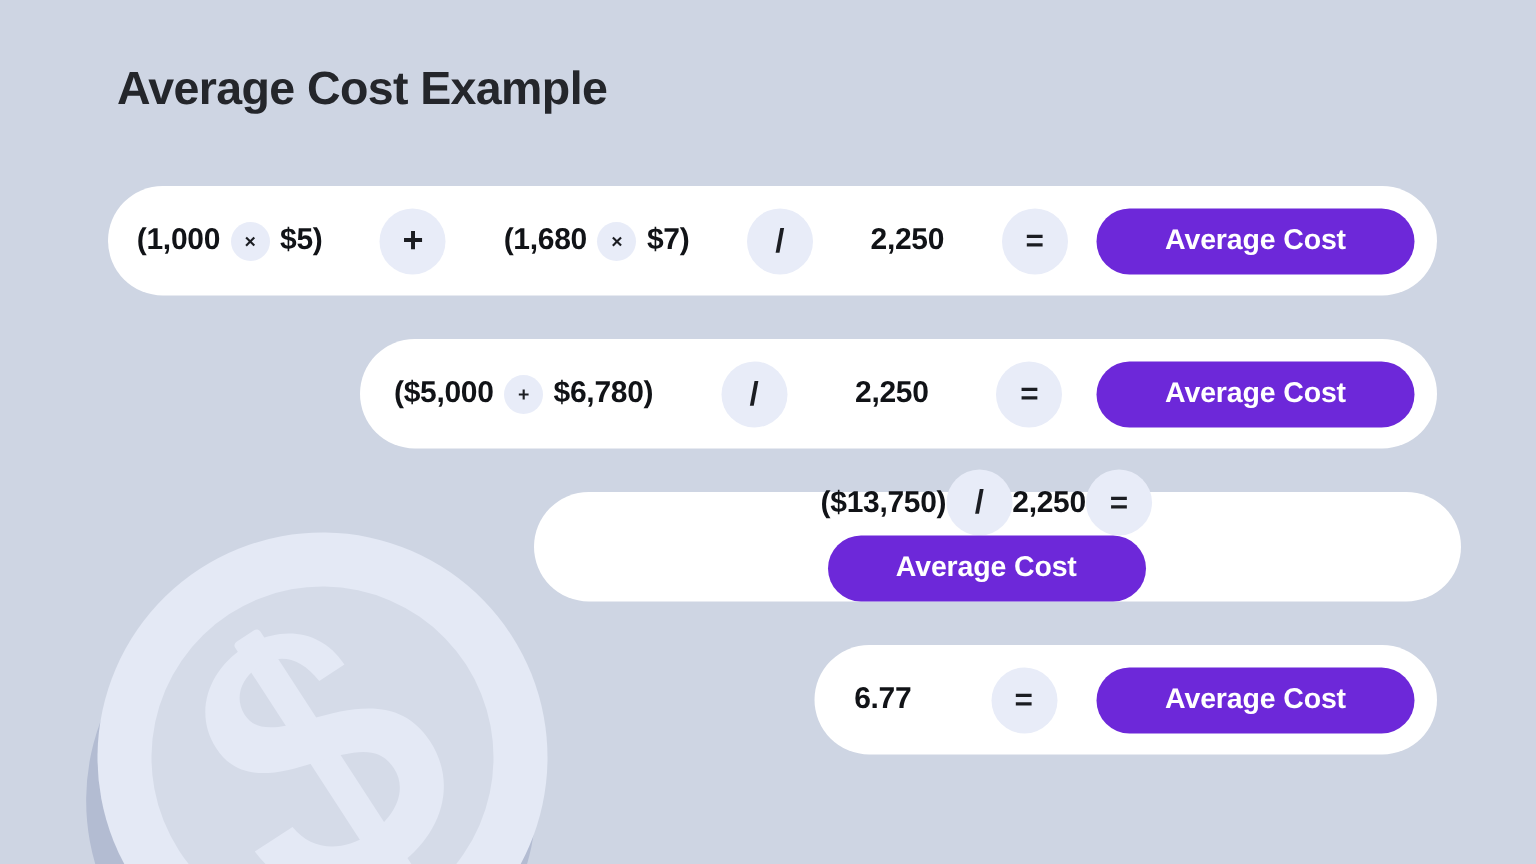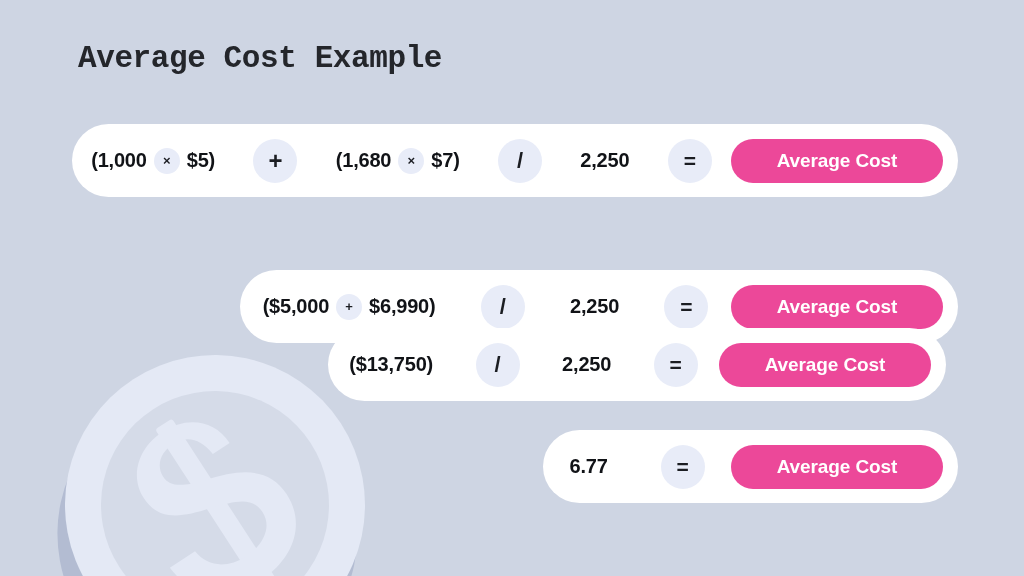--- a/index.html
+++ b/index.html
@@ -30,21 +30,21 @@
   
   .page-title {
     position: absolute;
     left: 78px;
     top: 41px;
     font-size: 31px;
     font-weight: 800;
     letter-spacing: -0.4px;
     color: #24262b;
     white-space: nowrap;
-    font-family: Liberation Mono, monospace;
+    font-family: Liberation Sans, sans-serif;
   }
 
   
   .rows {
     position: absolute;
     left: 0;
     top: 0;
     width: 1024px;
     height: 576px;
   }
@@ -53,22 +53,22 @@
     height: 73px;
     background: #ffffff;
     border-radius: 37px;
     display: flex;
     align-items: center;
     justify-content: flex-end;
     box-sizing: border-box;
     padding-right: 15px;
   }
   .eq-card.r1 { left: 72px;  top: 124px; width: 886px; }
-  .eq-card.r2 { left: 240px; top: 226px; width: 718px; margin-top: 44px; }
-  .eq-card.r3 { left: 328px; top: 328px; width: 618px; }
+  .eq-card.r2 { left: 240px; top: 226px; width: 718px; }
+  .eq-card.r3 { left: 356px; top: 328px; width: 618px; flex-direction: column; }
   .eq-card.r4 { left: 543px; top: 430px; width: 415px; }
 
   .eq-inner {
     display: flex;
     align-items: center;
     flex: 1 1 auto;
     justify-content: space-around;
     height: 100%;
   }
 
@@ -108,21 +108,21 @@
     font-weight: 700;
   }
   .op.slash { font-size: 22px; font-weight: 700; }
   .op.eq    { font-size: 21px; font-weight: 700; }
 
   
   .result-pill {
     flex: 0 0 auto;
     height: 44px;
     min-width: 212px;
-    background: #ec4899;
+    background: #6d28d9;
     border-radius: 29px;
     color: #ffffff;
     font-size: 19px;
     font-weight: 800;
     letter-spacing: -0.1px;
     display: flex;
     align-items: center;
     justify-content: center;
     padding: 0 28px;
     box-sizing: border-box;
@@ -194,21 +194,21 @@
     </div>
     <div class="result-pill">Average Cost</div>
   </div>
 
   <div class="eq-card r2">
     <div class="eq-inner">
 
       <span class="term">
         <span>($5,000</span>
         <span class="op small">+</span>
-        <span>$6,990)</span>
+        <span>$6,780)</span>
       </span>
 
       <span class="op big slash">/</span>
 
       <span class="term">2,250</span>
 
       <span class="op big eq">=</span>
     </div>
     <div class="result-pill">Average Cost</div>
   </div>

